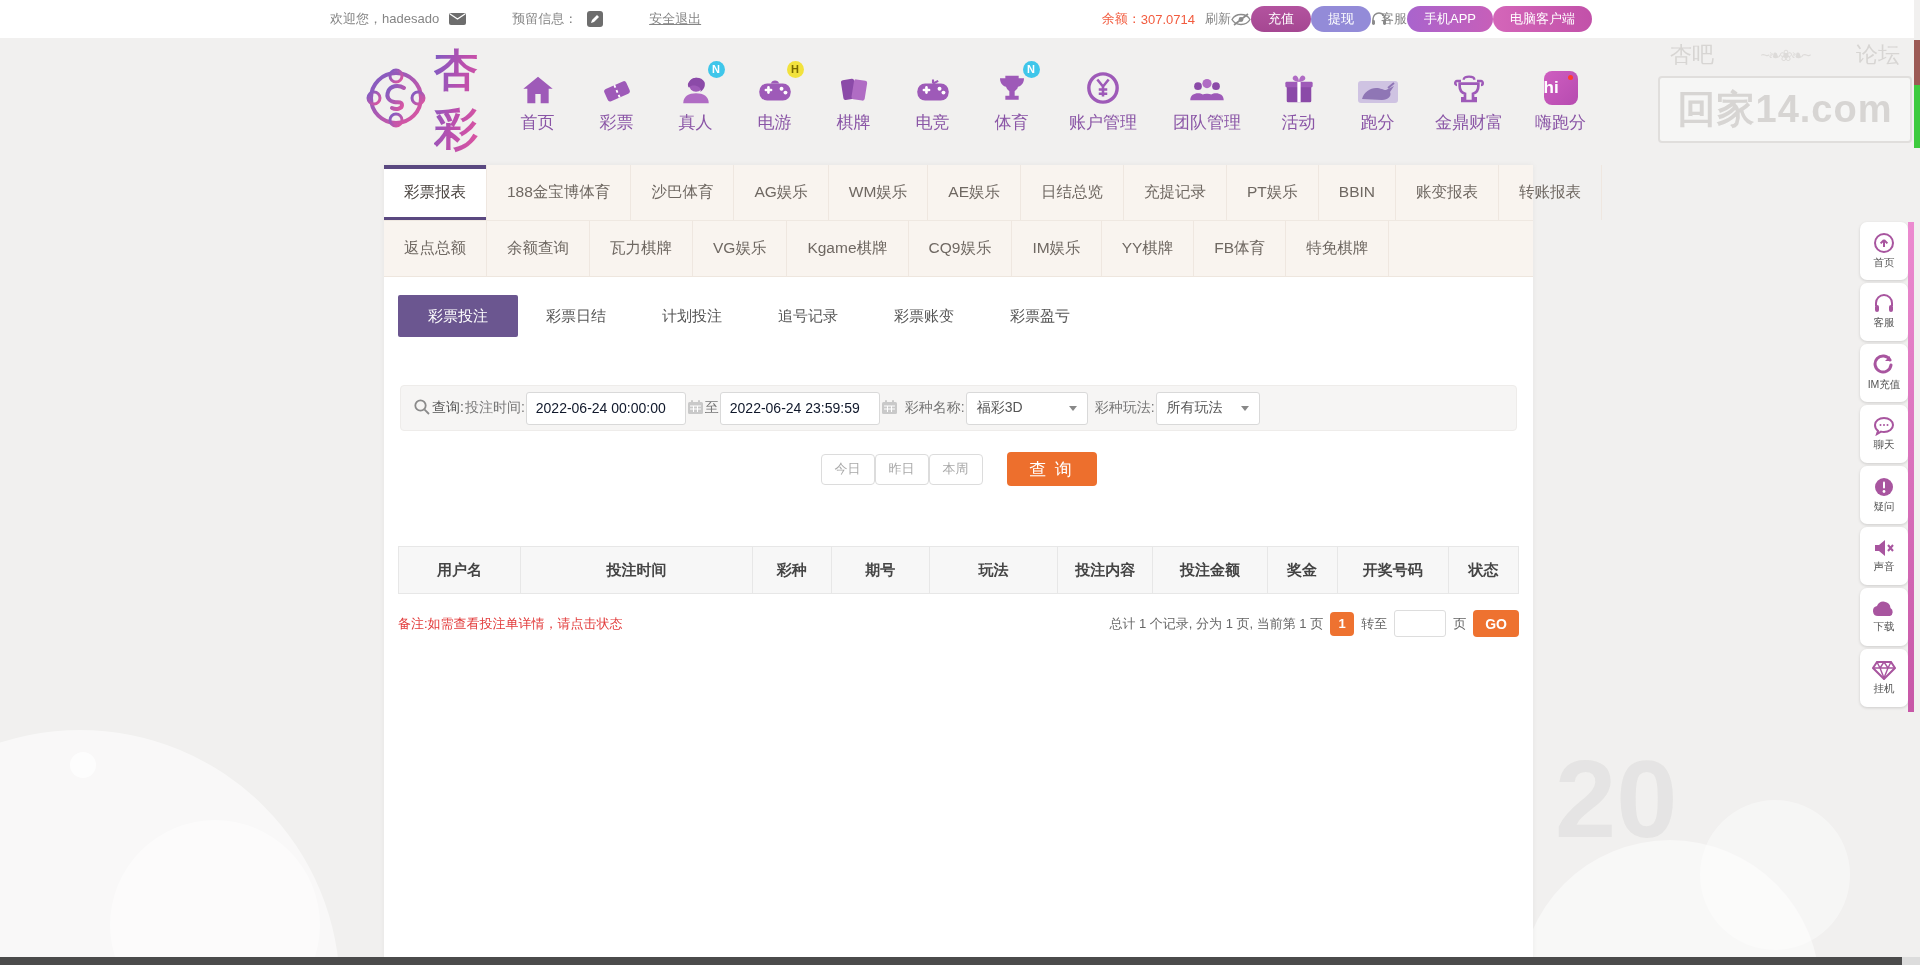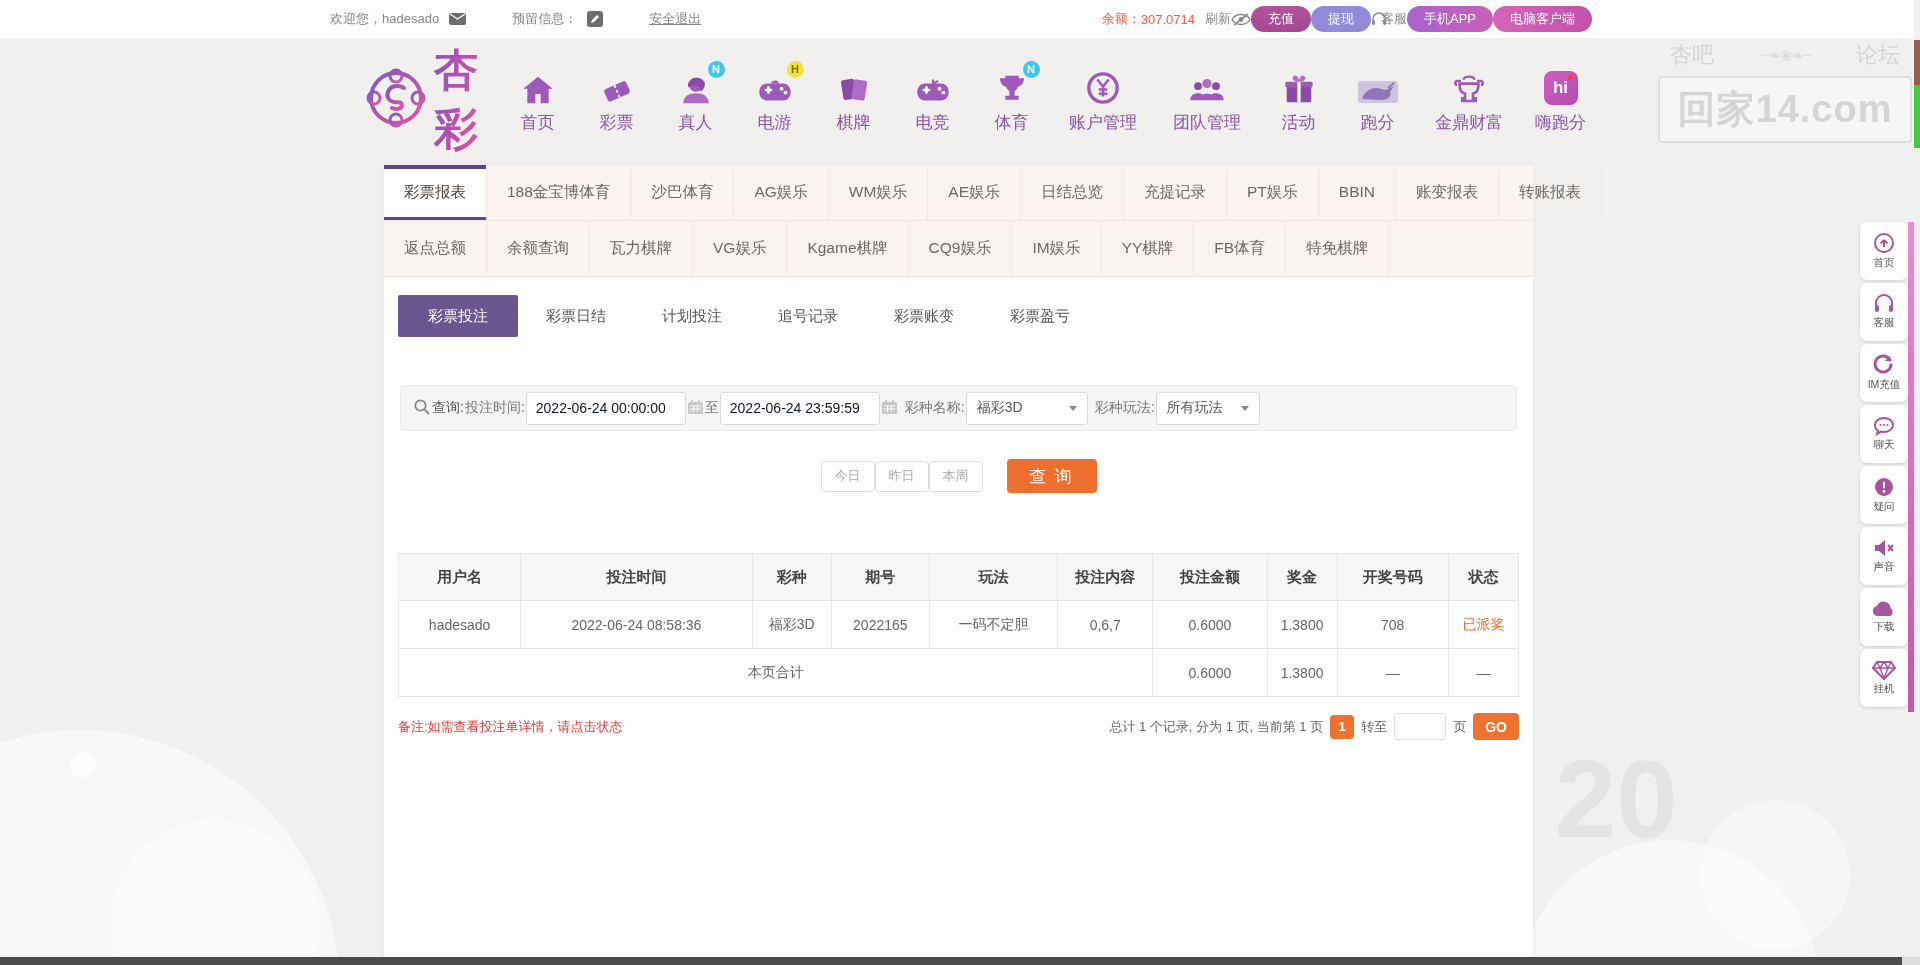--- a/index.html
+++ b/index.html
@@ -51,21 +51,21 @@
   .nav-item.wide { width:104px; }
   .nav-label { font-size:17px; color:#8a55a6; white-space:nowrap; }
   .nav-icon { height:38px; display:flex; align-items:flex-end; justify-content:center; position:relative; }
   .badge {
     position:absolute; top:-6px; right:-12px; width:17px; height:17px; border-radius:50%;
     font-size:11px; font-weight:bold; display:flex; align-items:center; justify-content:center;
   }
   .badge-n { background:#3fc6ea; color:#fff; }
   .badge-h { background:#f2e23c; color:#7a6a00; }
   .hi-chip { width:34px; height:34px; border-radius:8px; background:linear-gradient(135deg,#cf5ec0,#b64bb0);
-    color:#fff; font-weight:bold; font-size:17px; display:flex; align-items:center; justify-content:center; position:relative; }
+    color:#fff; font-weight:bold; font-size:17px; display:flex; align-items:center; position:relative; }
   .hi-chip .dot { position:absolute; top:4px; right:5px; width:5px; height:5px; border-radius:50%; background:#ff3b30; }
 
   
   .watermark { position:absolute; top:40px; left:1658px; width:254px; color:#d7d5d3; z-index:4; }
   .wm-row { display:flex; align-items:center; justify-content:space-between; font-size:22px; padding:0 12px; }
   .wm-flourish { font-size:16px; letter-spacing:-2px; color:#dddbd9; }
   .wm-box { margin-top:6px; border:2px solid #e0dedc; border-radius:4px; padding:6px 8px; text-align:center;
     font-size:38px; font-weight:bold; letter-spacing:1px; color:#d7d5d3; background:rgba(255,255,255,.4); }
 
   
@@ -94,21 +94,21 @@
     font-size:14px; padding:0 9px; width:160px; font-family:inherit;
   }
   .f-select {
     height:33px; border:1px solid #d9d9d9; border-radius:3px; background:#fff; color:#555;
     display:flex; align-items:center; padding:0 10px; cursor:pointer; position:relative;
   }
   .f-select .caret { width:0; height:0; border-left:4px solid transparent; border-right:4px solid transparent; border-top:5px solid #888; margin-left:auto; }
   .sel-lottery { width:122px; } .sel-play { width:104px; }
 
   
-  .quickrow { margin-top:28px; display:flex; justify-content:center; align-items:center; gap:0; }
+  .quickrow { margin-top:21px; display:flex; justify-content:center; align-items:center; gap:0; }
   .qbtn { width:54px; height:31px; border:1px solid #dcdcdc; background:#fff; border-radius:4px; color:#a9a9a9; font-size:13px; cursor:pointer; font-family:inherit; }
   .search-btn {
     margin-left:24px; width:90px; height:34px; background:#ed6f2d; border:none; border-radius:4px;
     color:#fff; font-size:17px; cursor:pointer; font-family:inherit; letter-spacing:2px;
   }
 
   
   .bettable { margin:60px 14px 0 14px; border-collapse:collapse; table-layout:fixed; width:1121px; }
   .bettable th, .bettable td { border:1px solid #e7e7e7; text-align:center; }
   .bettable th { background:#f7f7f7; height:47px; font-size:15px; color:#444; font-weight:bold; }
@@ -472,39 +472,20 @@
         <th>期号</th>
         <th>玩法</th>
         <th>投注内容</th>
         <th>投注金额</th>
         <th>奖金</th>
         <th>开奖号码</th>
         <th>状态</th>
       </tr>
     </thead>
     <tbody>
-      <tr>
-        <td>hadesado</td>
-        <td>2022-06-24 08:58:36</td>
-        <td>福彩3D</td>
-        <td>2022165</td>
-        <td>一码不定胆</td>
-        <td>0,6,7</td>
-        <td>0.6000</td>
-        <td>1.3800</td>
-        <td>708</td>
-        <td><span class="status-link">已派奖</span></td>
-      </tr>
-      <tr>
-        <td colspan="6">本页合计</td>
-        <td>0.6000</td>
-        <td>1.3800</td>
-        <td>—</td>
-        <td>—</td>
-      </tr>
     </tbody>
   </table>
 
   <div class="tfooter">
     <span class="note">备注:如需查看投注单详情，请点击状态</span>
     <div class="pager">
       <span>总计 1 个记录, 分为 1 页, 当前第 1 页</span>
       <span class="page-badge">1</span>
       <span>转至</span>
       <input class="page-input" style="">

